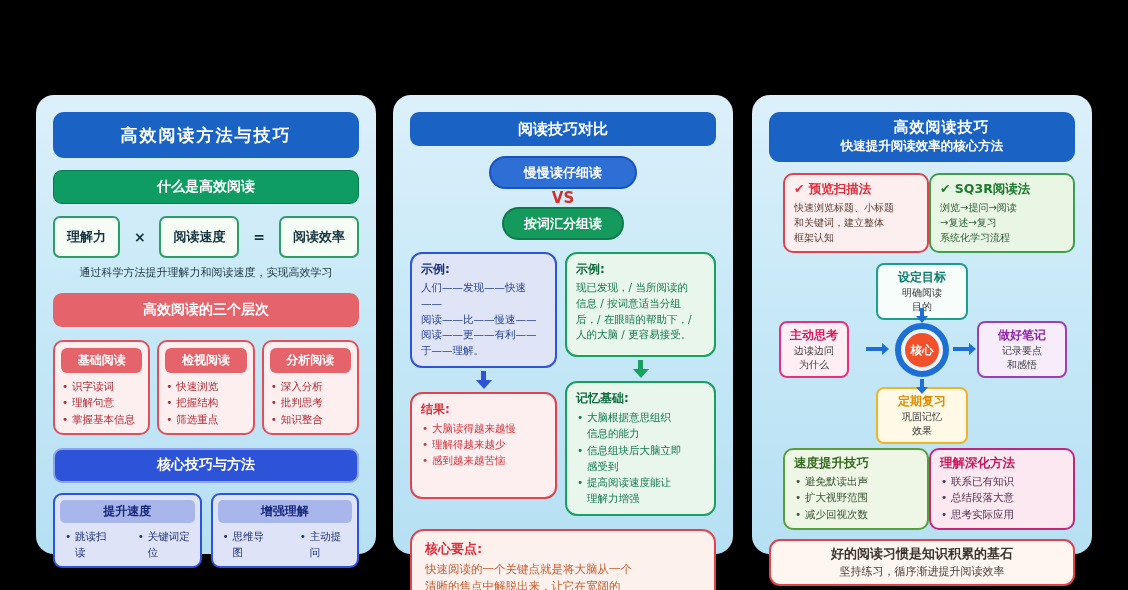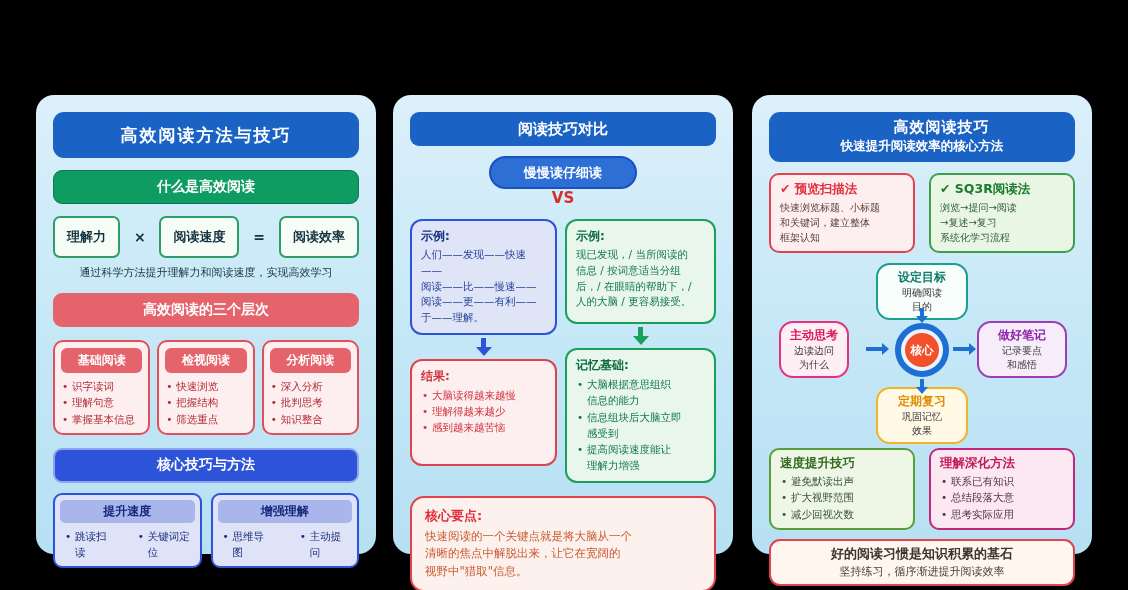--- a/index.html
+++ b/index.html
@@ -69,31 +69,31 @@
   .keybox { margin-top:13px; background:#fdf1ee; border:2.5px solid #e0424e; border-radius:14px;
     padding:9px 13px; min-height:90px; }
   .keybox .kt { color:#e02e3d; font-weight:bold; font-size:13px; margin-bottom:3px; }
   .keybox .kb { color:#c75b2e; font-size:11.5px; line-height:1.55; white-space:pre-line; }
 
   
   .bar-blue-two { background:#1a63c5; border-radius:11px; padding:6px 0 7px; text-align:center;
     color:#fff; margin-bottom:11px; }
   .t1 { font-size:15px; font-weight:bold; letter-spacing:1px;padding-left:39px; }
   .t2 { font-size:12.5px; font-weight:bold; margin-top:1px; }
-  .tcards, .bcards { display:flex; justify-content:space-between;border-radius:6px; }
+  .tcards, .bcards { display:flex; justify-content:flex-end;border-radius:6px; }
   .tcard { width:146px; border-radius:10px; padding:6px 9px; }
   .tcard .tt { font-weight:bold; font-size:12.5px; margin-bottom:2px; }
   .tcard .bb { font-size:10px; line-height:1.5; white-space:pre-line; }
   .tc-red   { background:#fdeff0; border:2px solid #e0424e; }
   .tc-red .tt { color:#e02e3d; } .tc-red .bb { color:#5d4037; }
   .tc-green { background:#eaf6e4; border:2px solid #3e9e4e; }
   .tc-green .tt { color:#1b7a2e; } .tc-green .bb { color:#2e5d3a; }
 
   .flow { position:relative; height:176px; margin-top:10px; }
-  .hub-box { position:absolute; border-radius:14px; padding:4px 3px; text-align:center; }
+  .hub-box { position:absolute; border-radius:8px; padding:4px 3px; text-align:center; }
   .hub-t { font-weight:bold; font-size:12px; }
   .hub-b { font-size:10px; color:#3a3a3a; white-space:pre-line; line-height:1.4; }
   .hub-top    { left:50%; transform:translateX(-50%); top:0;    width:92px; background:#f6fdfb; border:2px solid #1d9f8f; }
   .hub-top .hub-t { color:#0c7a6a; }
   .hub-left   { left:10px;  top:58px; width:70px; background:#ffeef4; border:2px solid #e5317f; }
   .hub-left .hub-t { color:#d81b60; }
   .hub-right  { right:8px;  top:58px; width:90px; background:#f7ecfa; border:2px solid #9c3fb5; }
   .hub-right .hub-t { color:#8e24aa; }
   .hub-bottom { left:50%; transform:translateX(-50%); top:124px; width:92px; background:#fff9e6; border:2px solid #f0b429; }
   .hub-bottom .hub-t { color:#e08c00; }
@@ -183,20 +183,21 @@
       </div>
     </div>
   </div>
 
   <div class="panel p2">
     <div class="bar bar-blue-md">阅读技巧对比</div>
 
     <div class="pills">
       <div class="pill pill-blue">慢慢读仔细读</div>
       <div class="vs">VS</div>
+      <div class="pill pill-green">按词汇分组读</div>
     </div>
 
     <div class="cols">
       <div class="col-l">
         <div class="xbox ex-blue">
           <div class="xb-title">示例:</div>
           <div class="xline">人们——发现——快速——</div>
           <div class="xline">阅读——比——慢速——</div>
           <div class="xline">阅读——更——有利——</div>
           <div class="xline">于——理解。</div>

